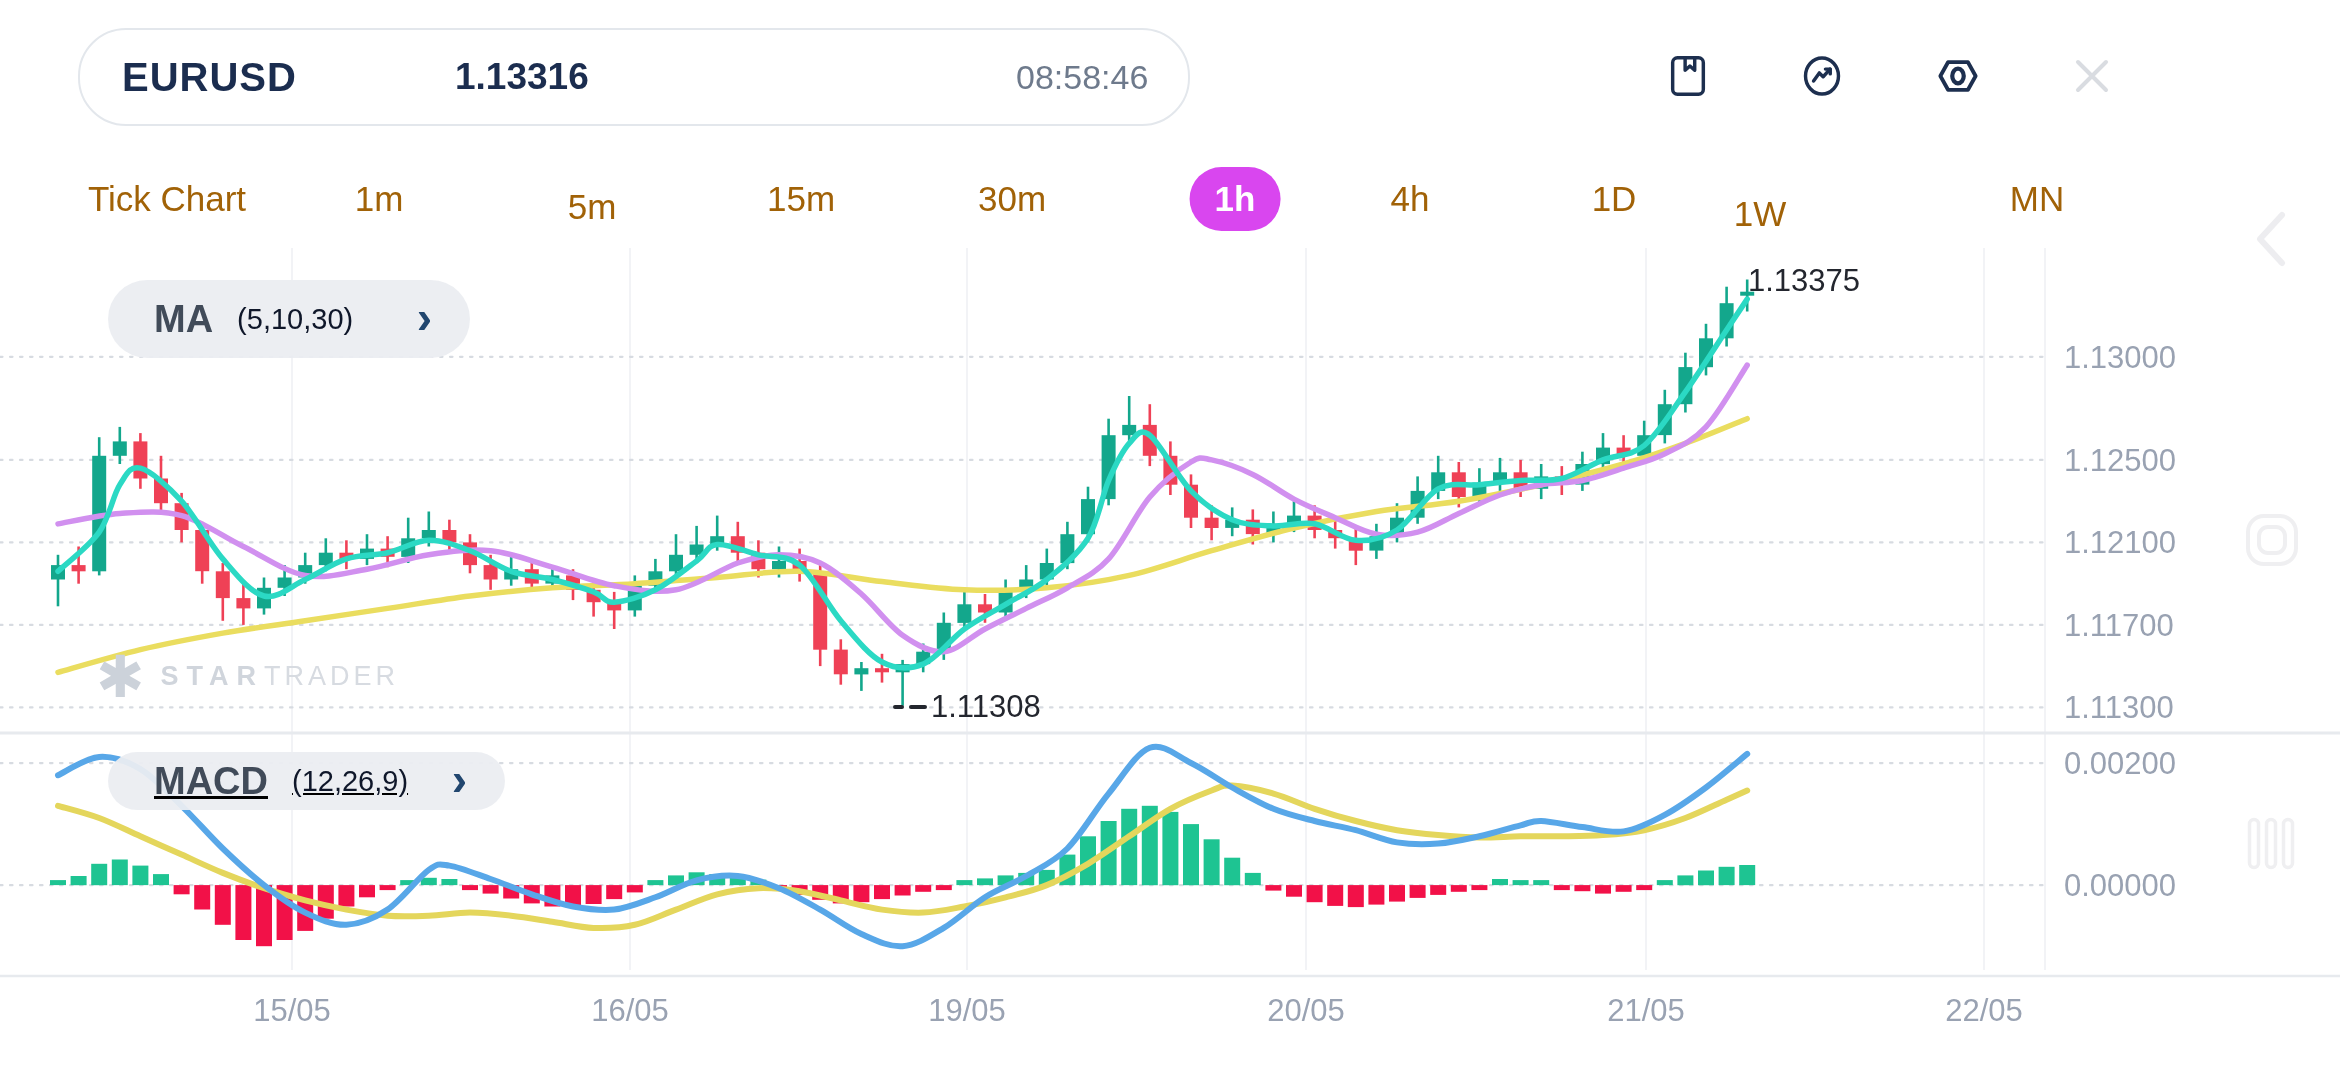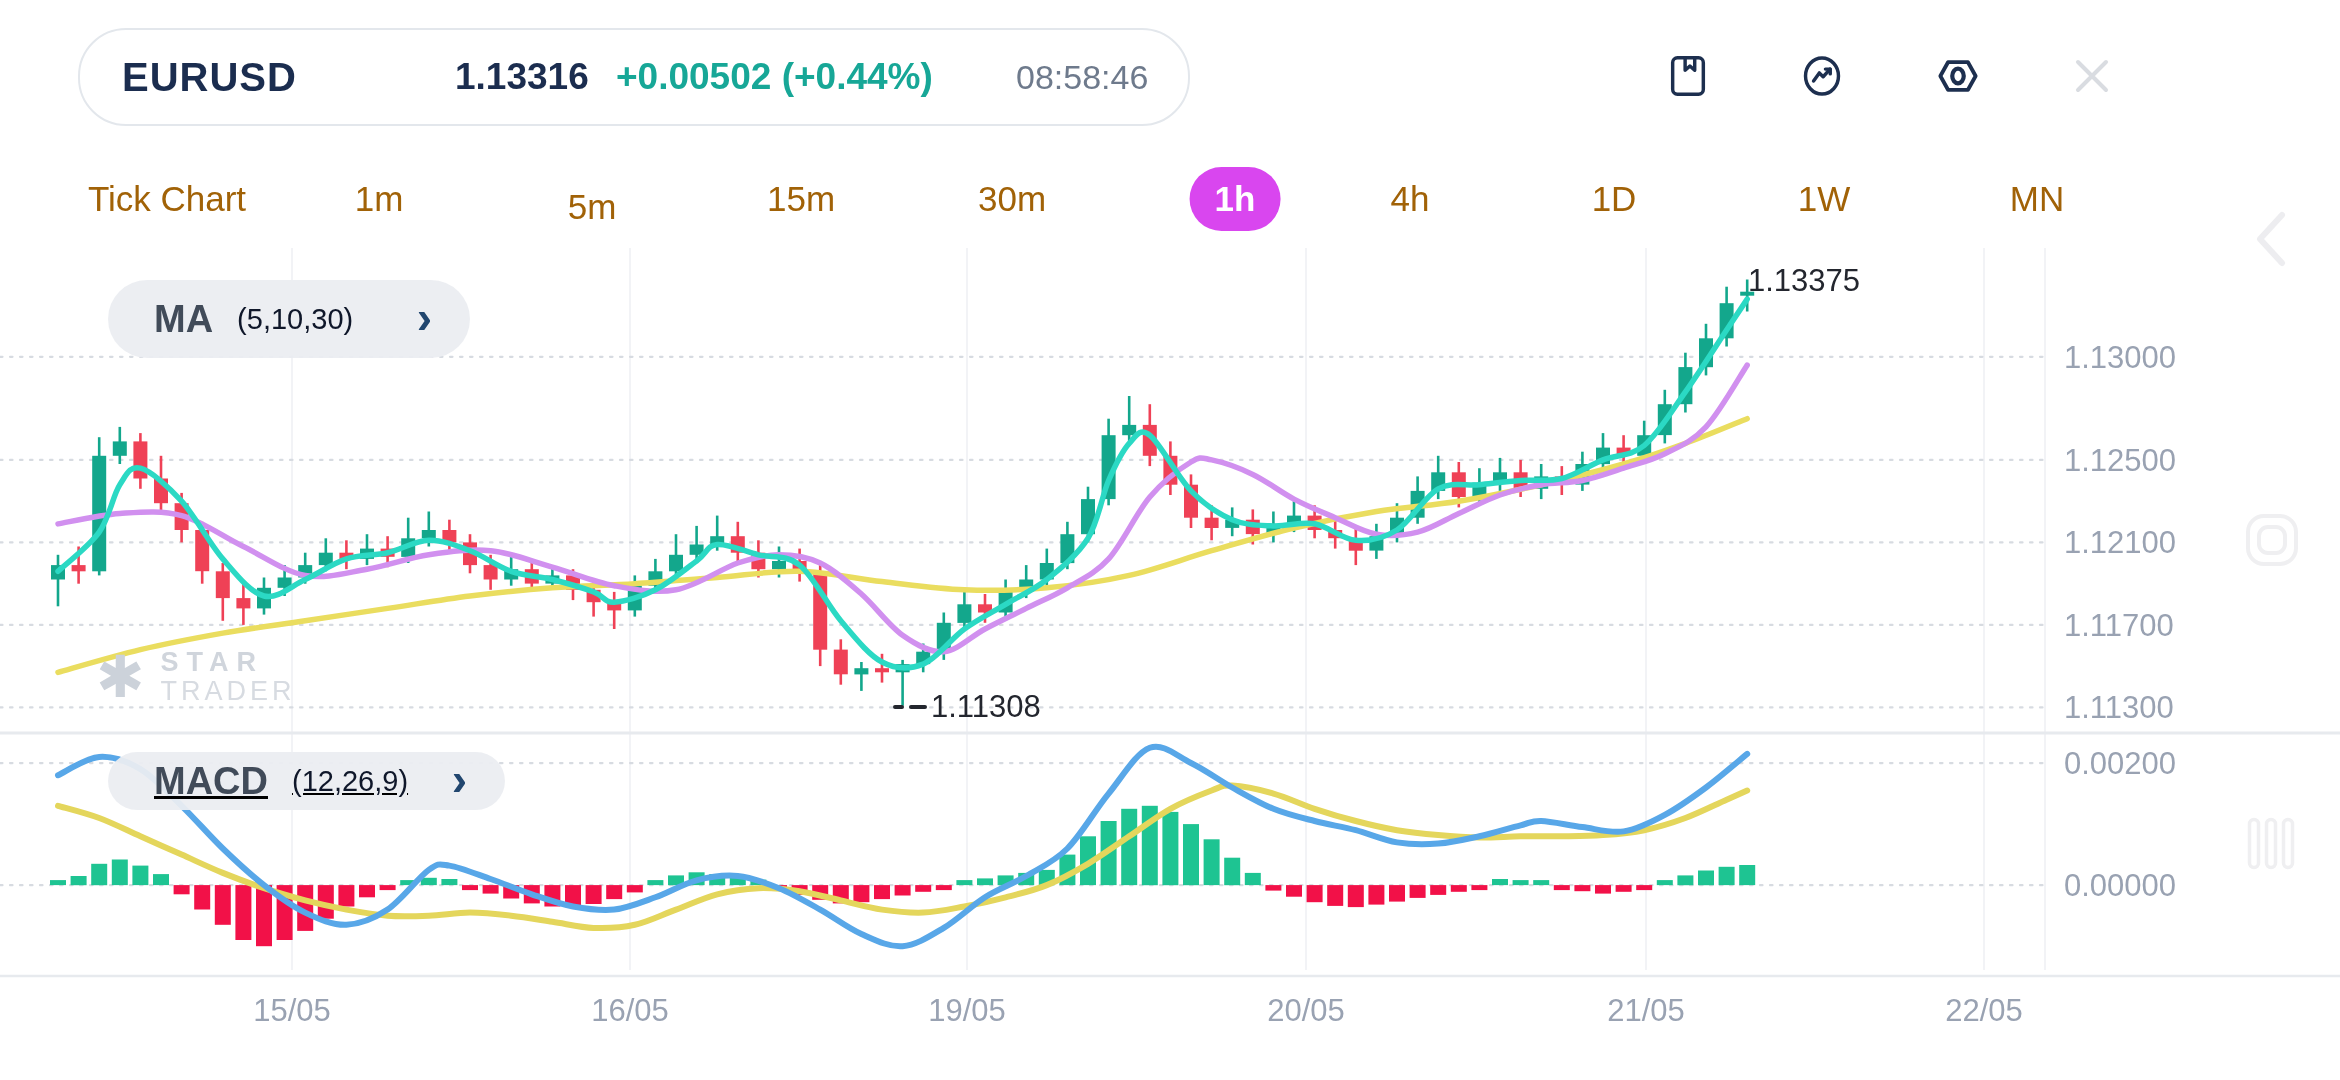--- a/index.html
+++ b/index.html
@@ -31,21 +31,21 @@
   .ind-pill.ma{left:108px;top:280px;width:362px;height:78px;}
   .ind-pill.macd{left:108px;top:752px;width:397px;height:58px;text-decoration:underline;}
   .ind-name{margin-left:46px;font-size:38px;font-weight:bold;color:#414b59;text-align:right;}
   .ind-params{margin-left:24px;font-size:29px;color:#0f172a;}
   .chev{position:absolute;right:38px;top:50%;transform:translateY(-54%);font-size:46px;
         color:#21466f;font-weight:bold;line-height:1;}
 
   
   .watermark{position:absolute;left:96px;top:648px;display:flex;align-items:center;}
   .wm-logo{font-size:58px;color:#ccd2da;margin-right:16px;line-height:1;}
-  .wm-text{display:flex;flex-direction:column;line-height:1.08;}
+  .wm-text{display:flex;line-height:1.08;}
   .wm1{font-size:27px;font-weight:bold;letter-spacing:8px;color:#d0d5dc;}
   .wm2{font-size:27px;letter-spacing:4px;color:#d7dbe1;}
 
   
   .anno{position:absolute;display:flex;align-items:center;height:34px;font-size:31px;color:#23262e;}
   .anno .dash{height:4px;background:#23262e;border-radius:2px;}
   .anno .d1{width:11px;margin-right:5px;}
   .anno .d2{width:18px;margin-right:4px;}
   .anno-high{left:1748px;top:263px;flex-direction:column;}
   .anno-low{left:893px;top:690px;}
@@ -343,21 +343,20 @@
       <text x="630" y="1021" text-anchor="middle" font-family="Liberation Sans, sans-serif" font-size="31" fill="#99a2b2">16/05</text>
       <text x="967" y="1021" text-anchor="middle" font-family="Liberation Sans, sans-serif" font-size="31" fill="#99a2b2">19/05</text>
       <text x="1306" y="1021" text-anchor="middle" font-family="Liberation Sans, sans-serif" font-size="31" fill="#99a2b2">20/05</text>
       <text x="1646" y="1021" text-anchor="middle" font-family="Liberation Sans, sans-serif" font-size="31" fill="#99a2b2">21/05</text>
       <text x="1984" y="1021" text-anchor="middle" font-family="Liberation Sans, sans-serif" font-size="31" fill="#99a2b2">22/05</text>
     </svg>
 
   <div class="quote-bar">
     <span class="sym">EURUSD</span>
     <span class="px">1.13316</span>
-    <span class="chg">+0.00502 (+0.44%)</span>
     <span class="time">08:58:46</span>
   </div>
 
   <div class="tbtn" style="left:1660px;">
     <svg width="46" height="46" viewBox="0 0 24 24" fill="none" stroke="#1d2f4f" stroke-width="1.8" stroke-linejoin="round" stroke-linecap="round">
       <rect x="4" y="2.5" width="16" height="19" rx="2.5"></rect>
       <path d="M10.5 2.5 V9 L13 6.8 L15.5 9 V2.5"></path>
     </svg>
   </div>
   <div class="tbtn" style="left:1794px;">
@@ -381,21 +380,21 @@
 
   <div id="tabs">
       <div class="tab" style="left: 167px;">Tick Chart</div>
       <div class="tab" style="left: 379px;">1m</div>
       <div class="tab" style="left: 592px; margin-top: 8px;">5m</div>
       <div class="tab" style="left: 801px;">15m</div>
       <div class="tab" style="left: 1012px;">30m</div>
       <div class="tab active" style="left: 1235px;">1h</div>
       <div class="tab" style="left: 1410px;">4h</div>
       <div class="tab" style="left: 1614px;">1D</div>
-      <div class="tab" style="left: 1824px;">1W</div>
+      <div class="tab" style="left: 1760px; margin-top: 15px;">1W</div>
       <div class="tab" style="left: 2037px;">MN</div>
     </div>
 
   <div class="ind-pill ma">
     <span class="ind-name">MA</span>
     <span class="ind-params">(5,10,30)</span>
     <span class="chev">›</span>
   </div>
   <div class="ind-pill macd">
     <span class="ind-name">MACD</span>

